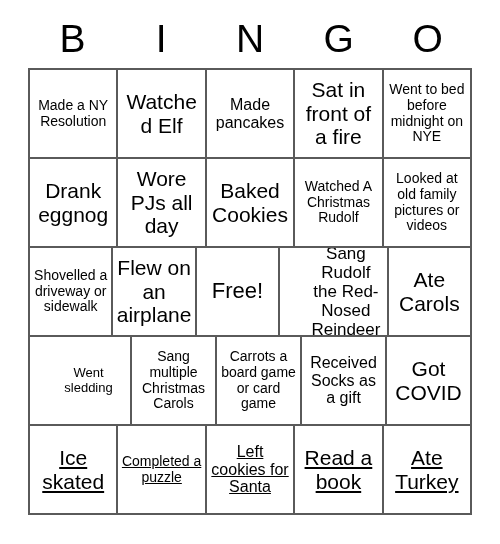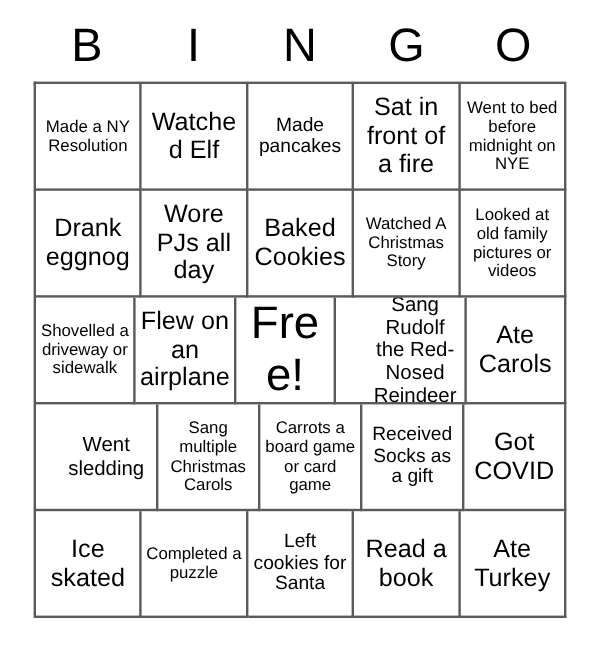--- a/index.html
+++ b/index.html
@@ -49,20 +49,21 @@
     box-sizing: border-box;
     display: flex;
     flex-direction: column;
   }
   .grid-row {
     display: flex;
     height: 89px;
   }
   .grid-row:last-child {
     height: 89px;
+    text-decoration: underline;
   }
   .cell {
     flex: 1 1 0;
     min-width: 0;
     border-right: 2px solid #5a5a5a;
     border-bottom: 2px solid #5a5a5a;
     box-sizing: border-box;
     display: flex;
     align-items: center;
     justify-content: center;
@@ -71,23 +72,23 @@
     line-height: 1.12;
     color: #000000;
     overflow: hidden;
     word-wrap: break-word;
   }
 
   
   .fs-xs  { font-size: 17px; padding-left: 28px; }
   .fs-sm  { font-size: 14px; }
   .fs-md  { font-size: 16px; justify-content: flex-end; }
-  .fs-lg  { font-size: 17px; padding-left: 20px; }
+  .fs-lg  { font-size: 13px; padding-left: 20px; }
   .fs-xl  { font-size: 21px; }
-  .fs-free { font-size: 38px; text-align: center; }
+  .fs-free { font-size: 22px; text-align: center; }
 
   .cell-text {
     display: block;
     width: 100%;
   }
 </style>
 </head>
 <body>
 
 <div class="card">
@@ -122,21 +123,21 @@
         <div class="cell fs-xl">
           <span class="cell-text">Drank eggnog</span>
         </div>
         <div class="cell fs-xl">
           <span class="cell-text">Wore PJs all day</span>
         </div>
         <div class="cell fs-xl">
           <span class="cell-text">Baked Cookies</span>
         </div>
         <div class="cell fs-sm">
-          <span class="cell-text">Watched A Christmas Story</span>
+          <span class="cell-text">Watched A Christmas Rudolf</span>
         </div>
         <div class="cell fs-sm">
           <span class="cell-text">Looked at old family pictures or videos</span>
         </div>
       </div>
       <div class="grid-row">
         <div class="cell fs-sm">
           <span class="cell-text">Shovelled a driveway or sidewalk</span>
         </div>
         <div class="cell fs-xl">

